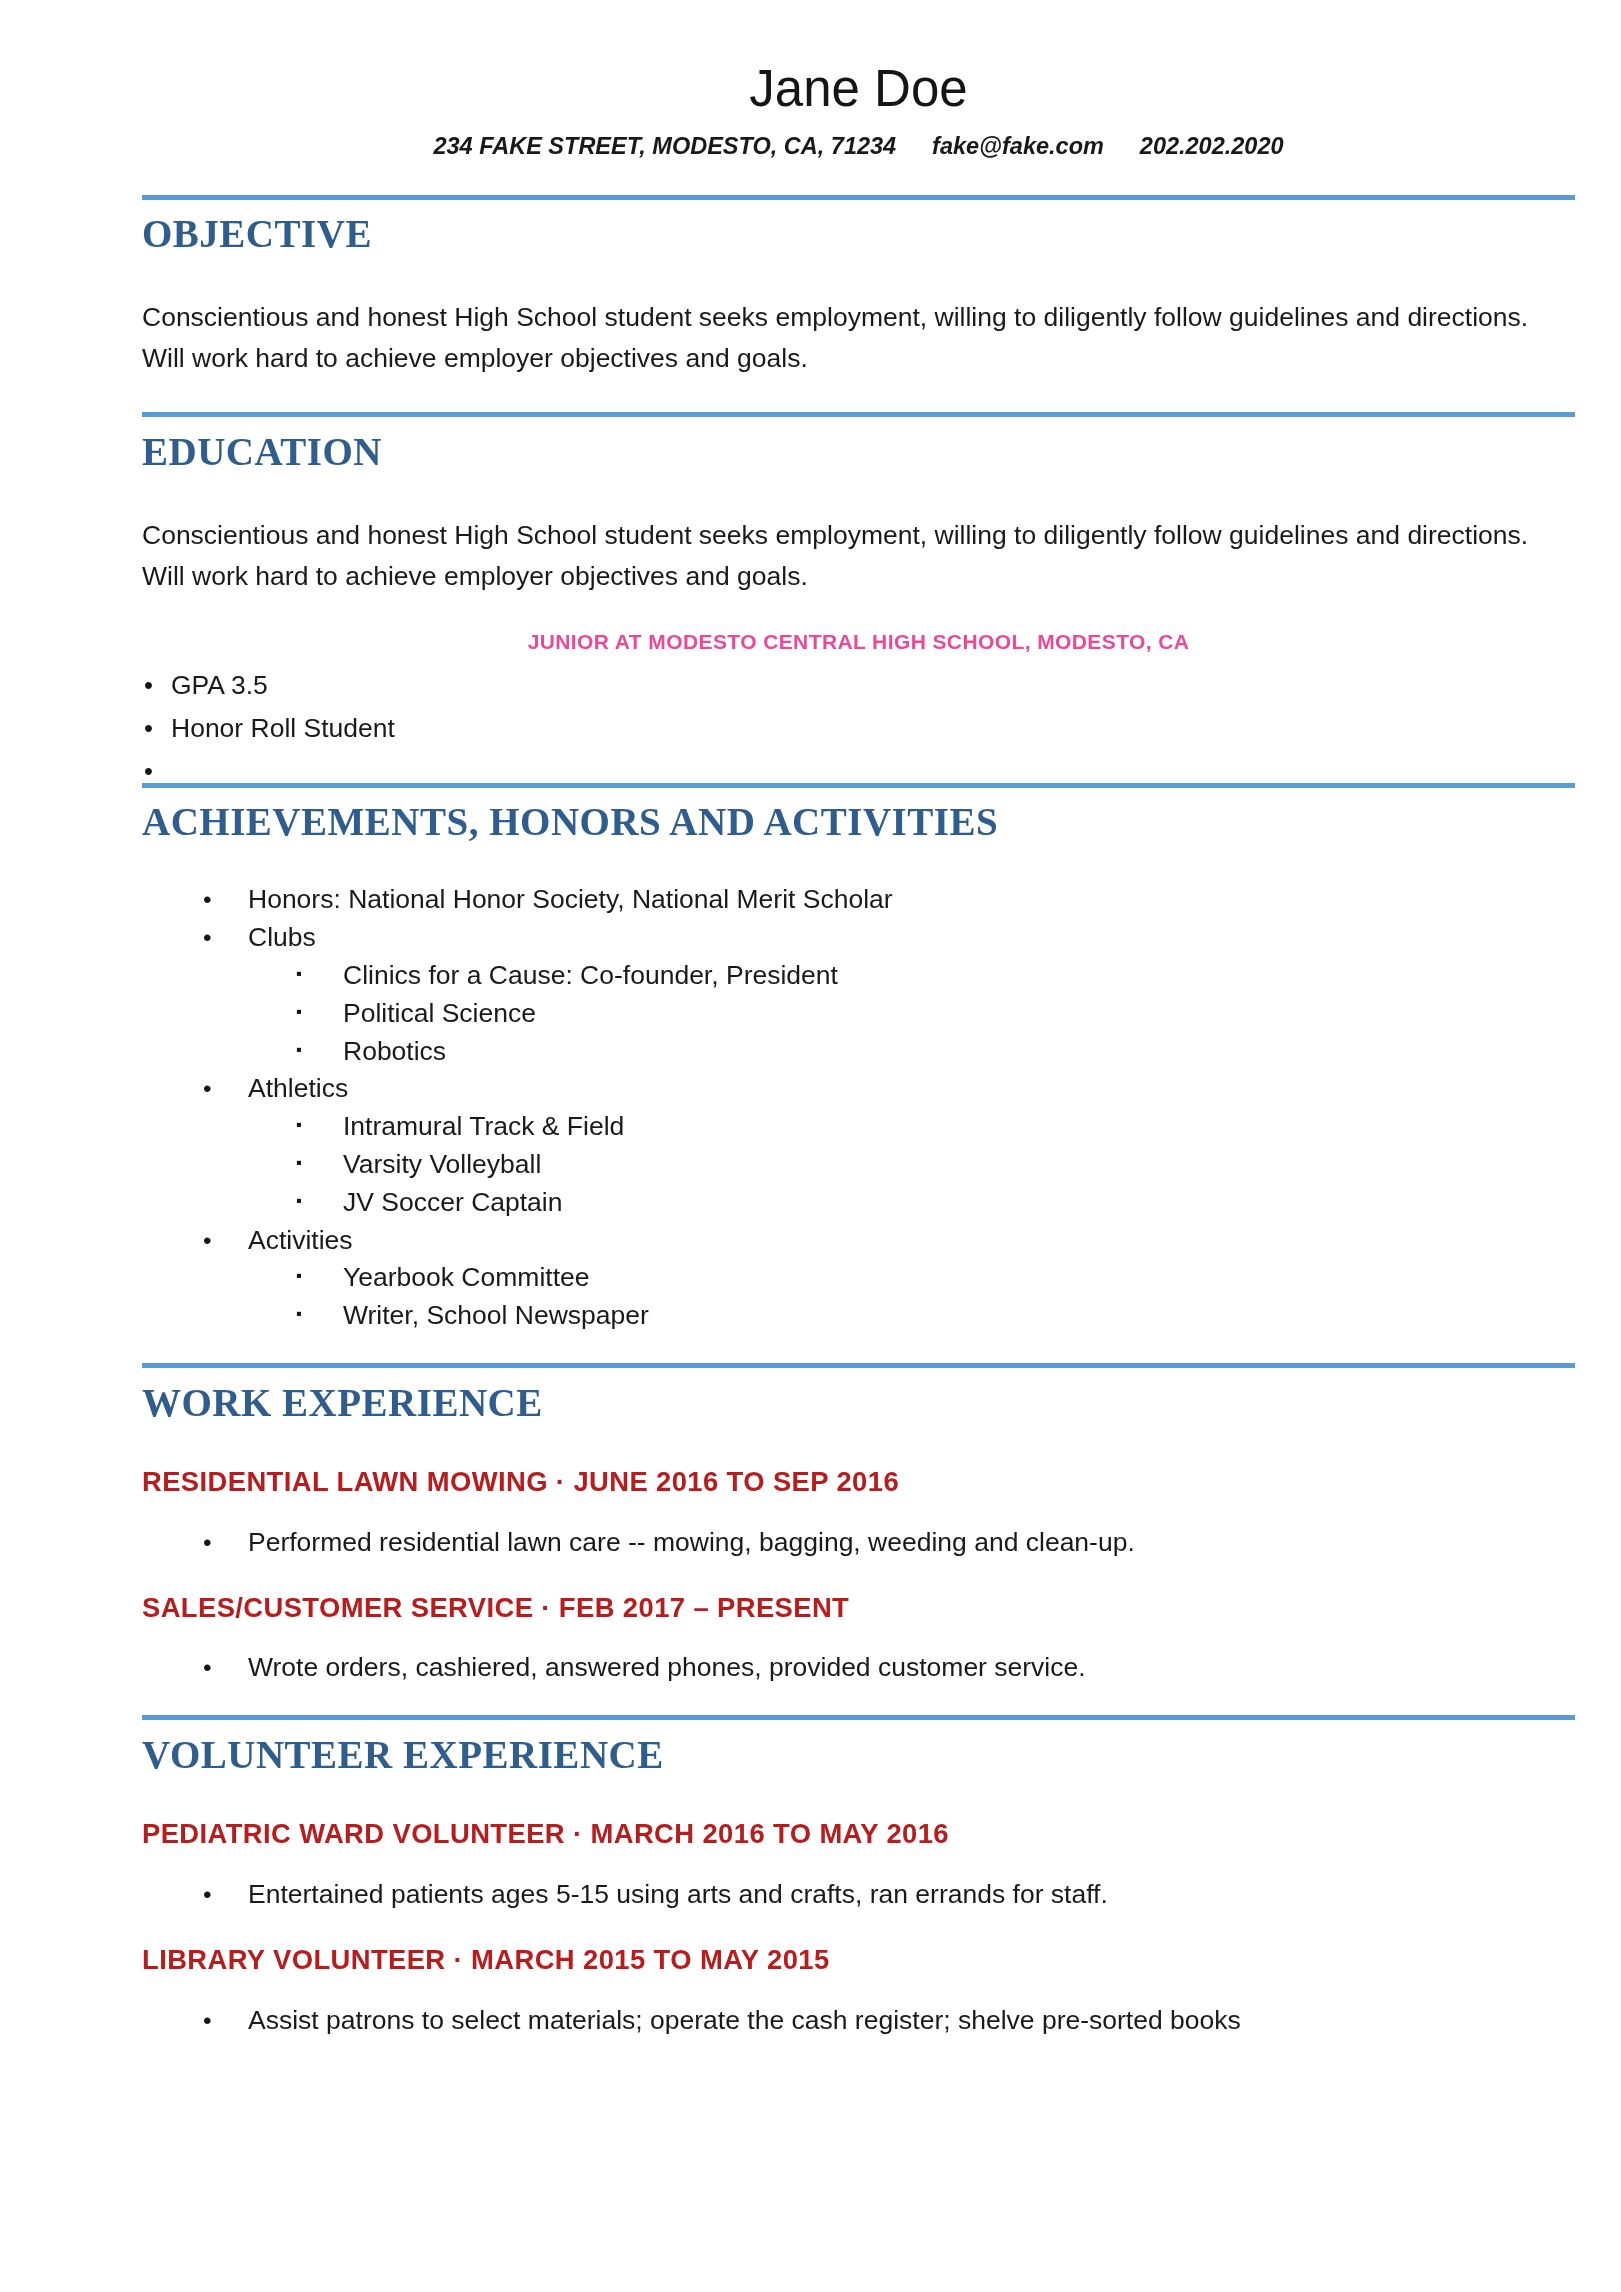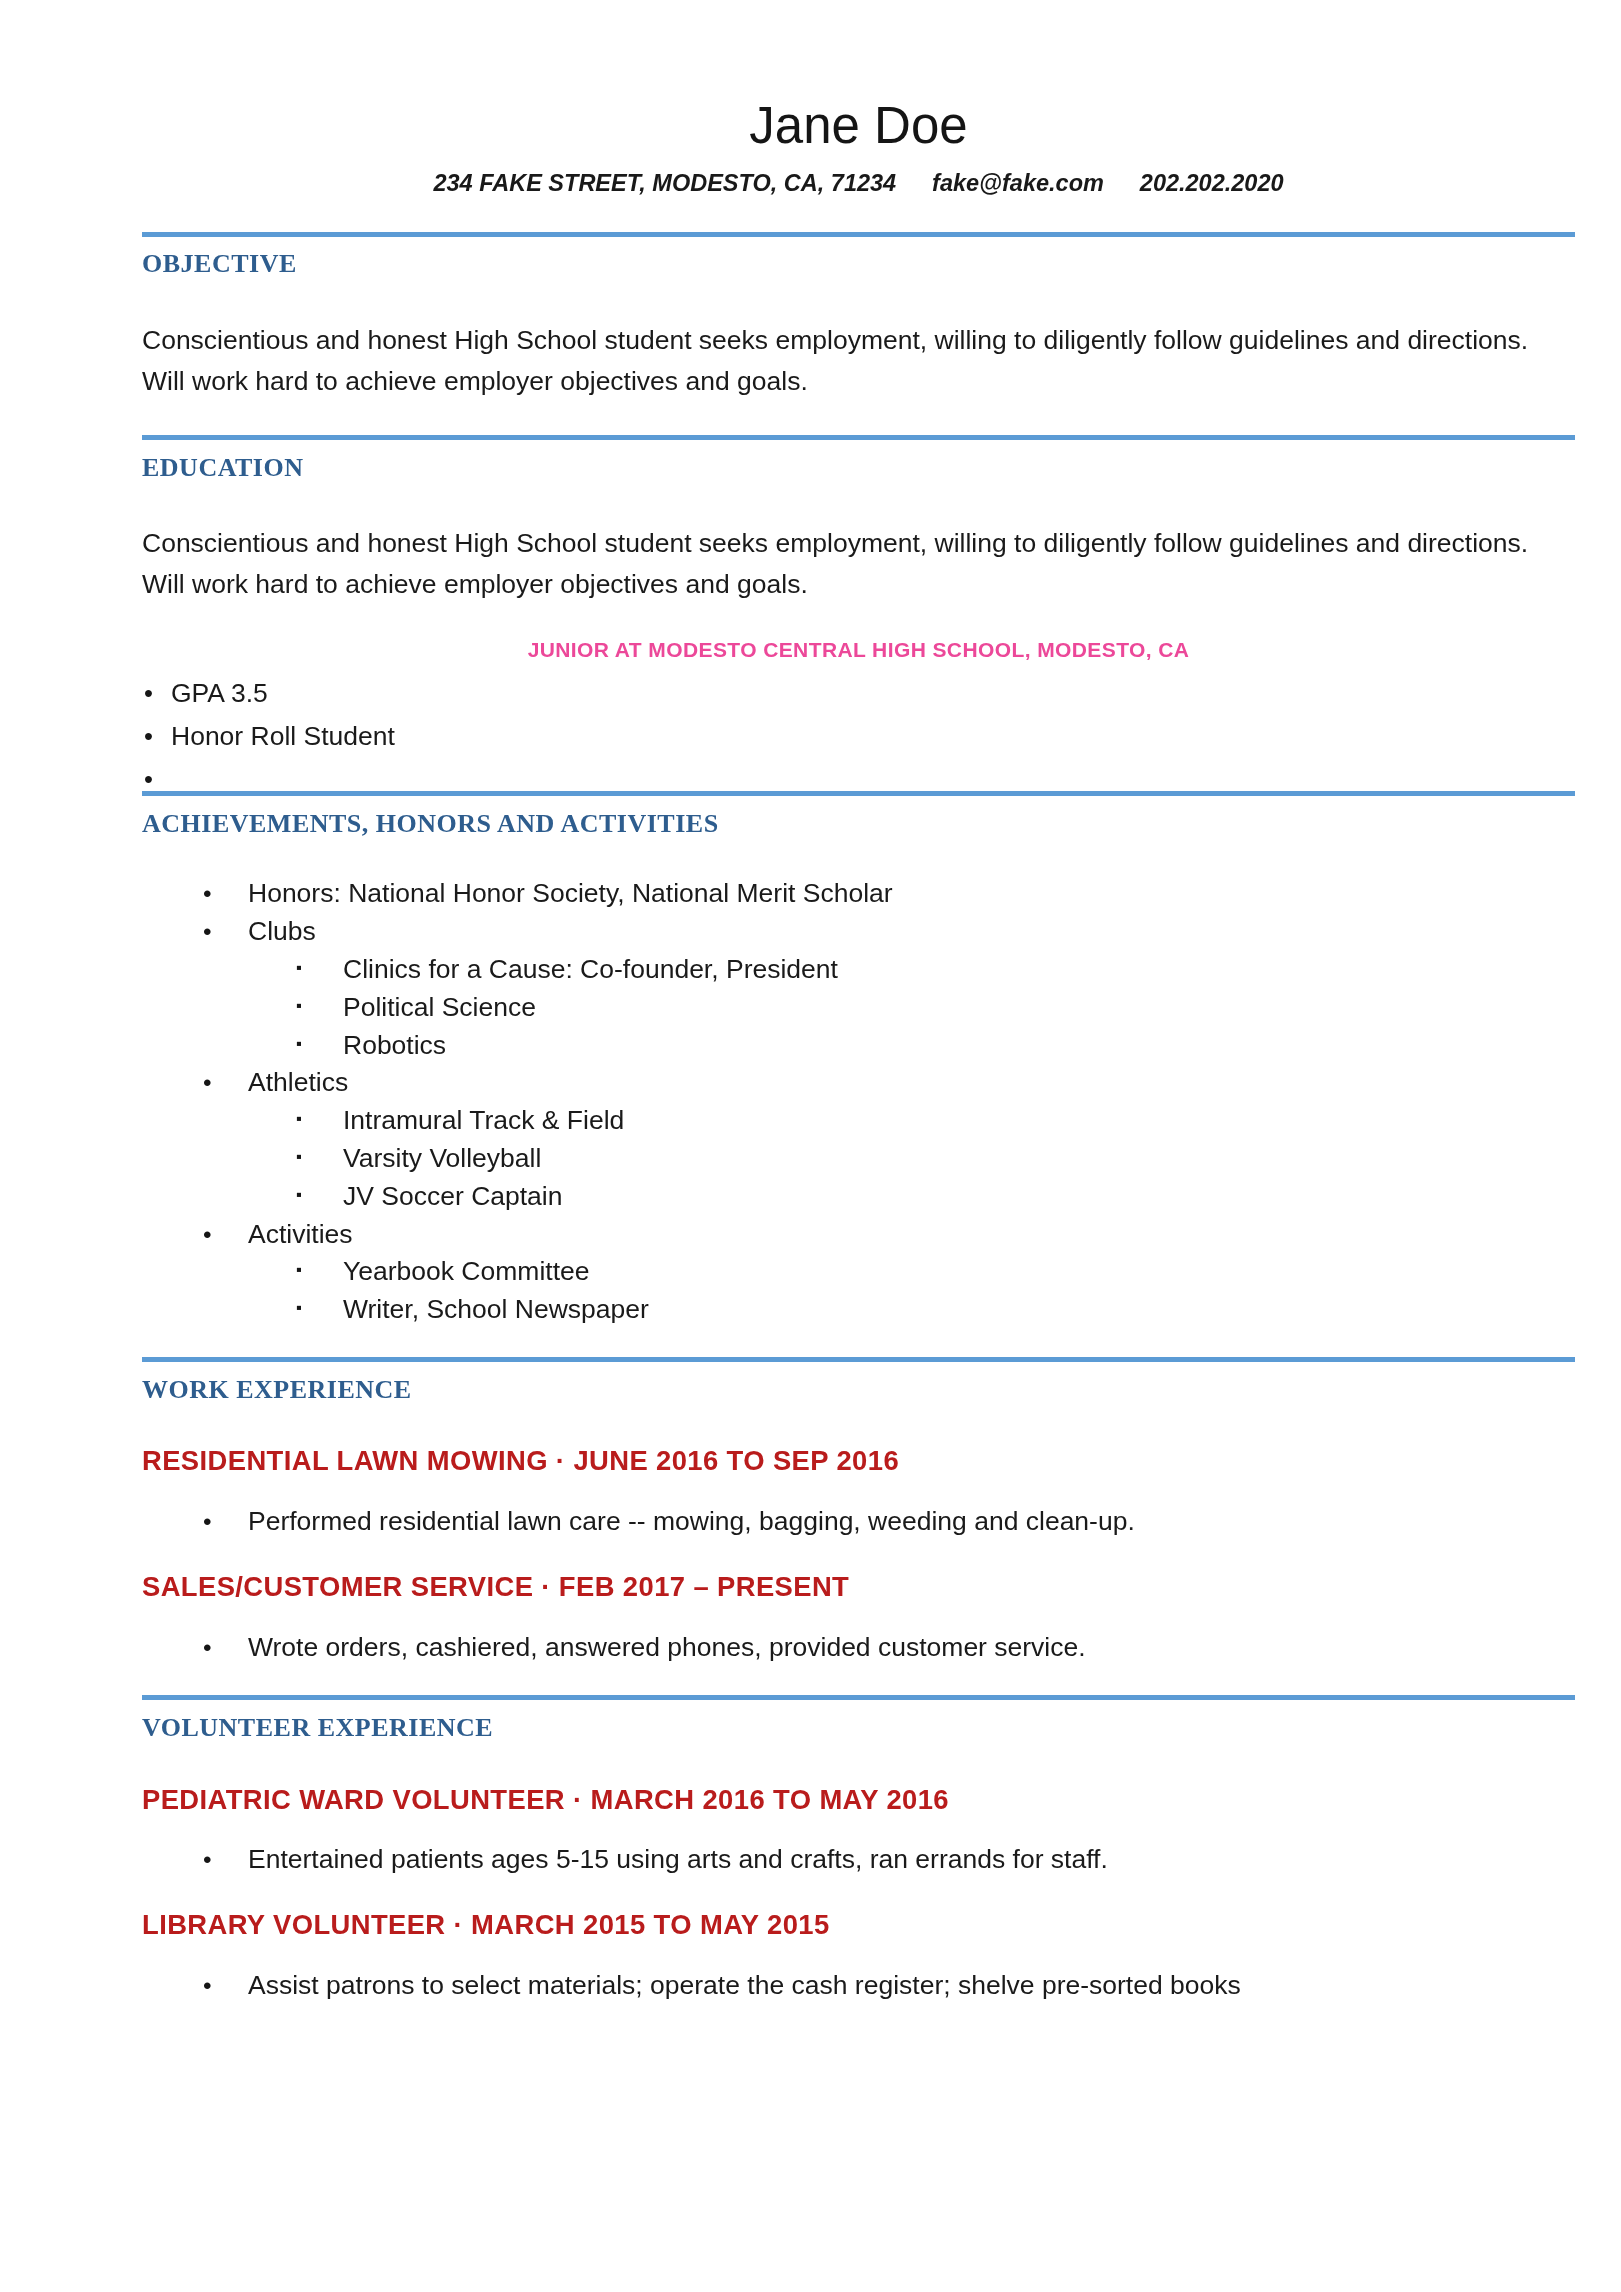--- a/index.html
+++ b/index.html
@@ -2,37 +2,37 @@
 <html><head>
 <meta charset="utf-8">
 <style>
   html, body { margin: 0; padding: 0; background: #ffffff; }
   body {
     width: 1621px; height: 2293px; overflow: hidden;
     font-family: "Liberation Sans", sans-serif;
     color: #1a1a1a;
     -webkit-font-smoothing: antialiased;
   }
-  .page { padding: 97px 46px 0 142px; box-sizing: border-box; width: 1621px; height: 2293px; border-radius: 25px; }
+  .page { padding: 60px 46px 0 142px; box-sizing: border-box; width: 1621px; height: 2293px; border-radius: 25px; }
 
   
   .name {
     margin: 0; text-align: center;
     font-size: 51px; font-weight: 400; color: #151515;
     line-height: 1.12; letter-spacing: 0px;
   }
   .contact { text-align: center; margin-top: 15.7px; font-size: 23.5px; font-weight: 700; color: #191919; font-style: italic; }
   .contact span { display: inline-block; margin: 0 14.7px; }
 
   
   .section { border-top: 5.9px solid #5b9bd5; margin-top: 33px; padding-top: 13.7px; }
   .section-title {
     margin: 0 0 41px 0;
     font-family: "Liberation Serif", serif;
-    font-size: 26px; font-weight: 700;
+    font-size: 39px; font-weight: 700;
     color: #2e5d8e; letter-spacing: 0.5px;
     line-height: 1.1;
   }
   .section.first { margin-top: 35px; }
 
   .body-text { margin: 0; font-size: 26.5px; line-height: 41px; color: #1a1a1a; max-width: 1402px; }
 
   .school-line {
     margin: 33px 0 9.8px 0; text-align: center;
     font-size: 21px; font-weight: 700; letter-spacing: 0.4px; color: #ec4899;

